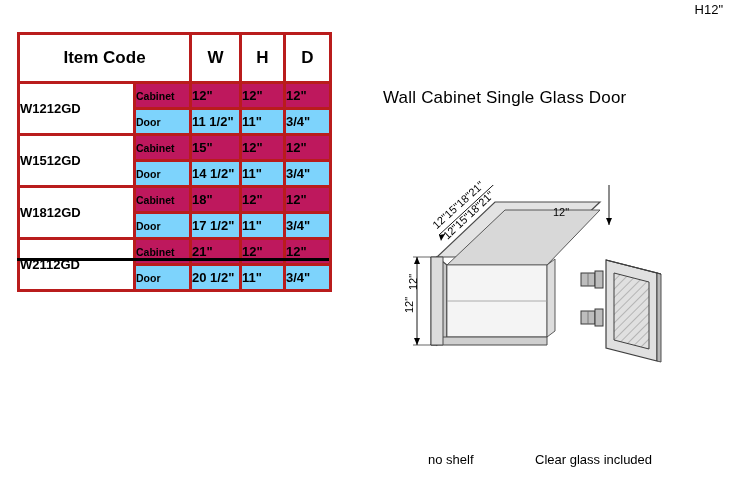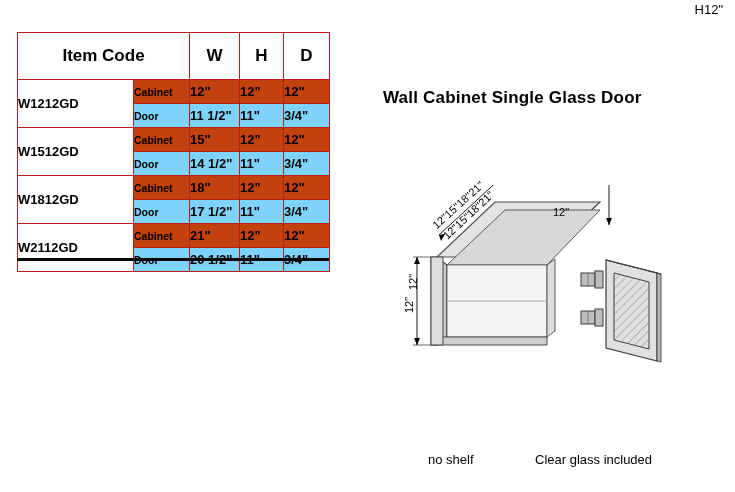--- a/index.html
+++ b/index.html
@@ -29,21 +29,21 @@
   #spec-table-wrap {
     position: absolute;
     left: 17px;
     top: 32px;
   }
   table.spec {
     border-collapse: collapse;
     table-layout: fixed;
   }
   table.spec td, table.spec th {
-    border: 1px solid #b91c1c;
+    border: 3px solid #b91c1c;
     vertical-align: middle;
     padding: 0;
     font-weight: bold;
   }
   .col-code  { width: 116px; }
   .col-type  { width: 56px; }
   .col-w     { width: 50px; }
   .col-h     { width: 44px; }
   .col-d     { width: 46px; }
 
@@ -63,21 +63,21 @@
     font-size: 10.5px;
     height: 23px;
     font-weight: bold;
   }
   td.val-cell {
     font-size: 13px;
     height: 23px;
   }
   tr.cab-row td.type-cell,
   tr.cab-row td.val-cell {
-    background: #c2410c;
+    background: #be185d;
   }
   tr.door-row td.type-cell,
   tr.door-row td.val-cell {
     background: #7dd3fc;
   }
   
   #table-baseline {
     position: absolute;
     left: 17px;
     top: 258px;
@@ -85,21 +85,21 @@
     height: 3px;
     background: #000;
   }
 
   
   #diagram-title {
     position: absolute;
     left: 383px;
     top: 88px;
     font-size: 17px;
-    font-weight: bold;
+    font-weight: normal;
     letter-spacing: 0.2px;
   }
 
   #no-shelf-label {
     position: absolute;
     left: 428px;
     top: 452px;
     font-size: 13px;
   }
   #clear-glass-label {

